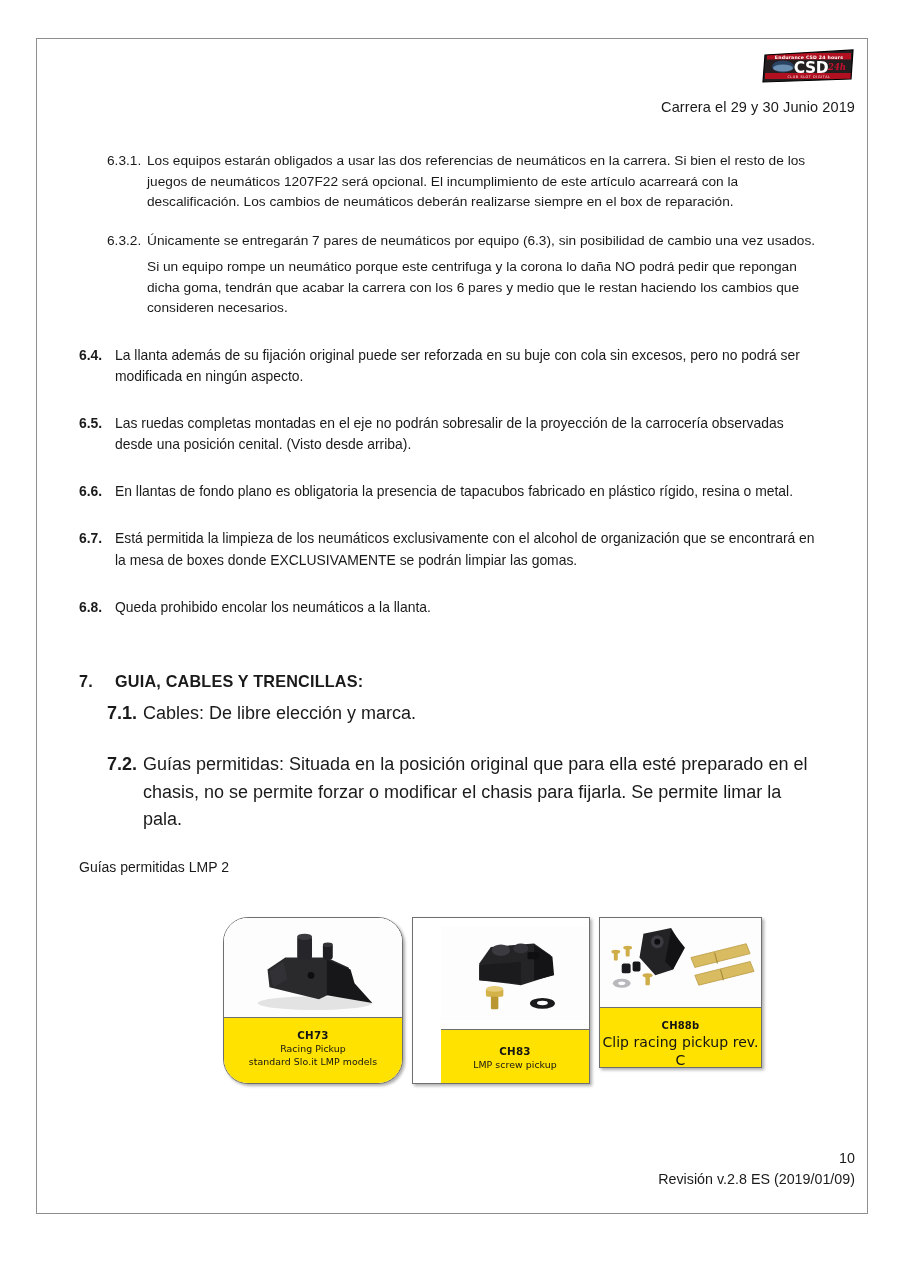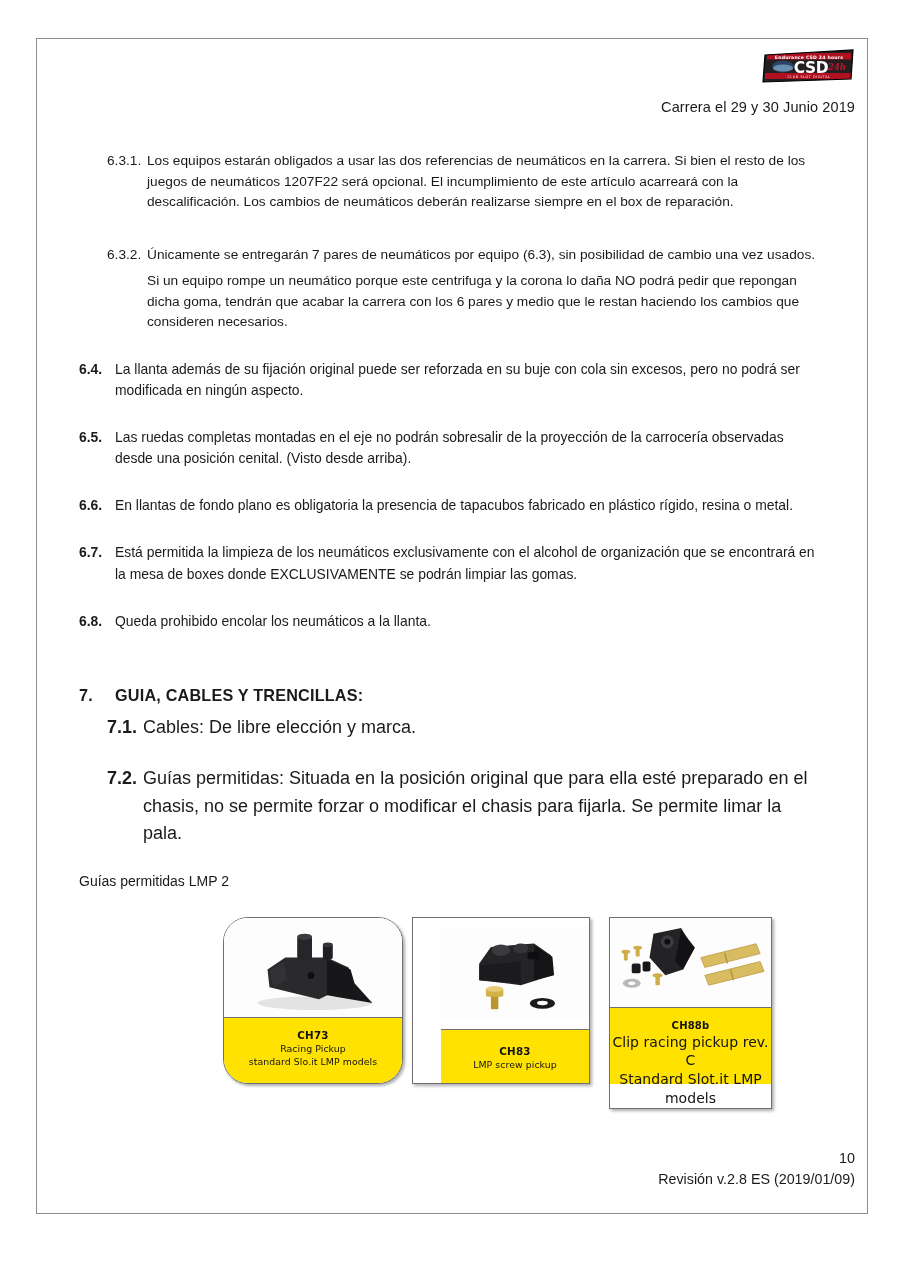--- a/index.html
+++ b/index.html
@@ -66,21 +66,21 @@
     padding-left: 40px;
     font-size: 13.7px;
     line-height: 1.50;
     text-align: left;
   }
   .sub-item .num {
     position: absolute;
     left: 0;
     top: 0;
   }
-  .sub-item.gap { margin-top: 32px; }
+  .sub-item.gap { margin-top: 18px; }
 
   .sub-note {
     margin: 6px 46px 0 110px;
     font-size: 13.7px;
     line-height: 1.50;
   }
 
   .clause {
     position: relative;
     margin: 26px 44px 0 42px;
@@ -142,21 +142,21 @@
     position: absolute;
     top: 0;
     box-sizing: border-box;
     background: #ffffff;
     border: 1px solid #6f6f6f;
     box-shadow: 2px 2px 3px rgba(0,0,0,.32);
     overflow: hidden;
   }
   .card-1 { left: 0;    width: 180px; height: 167px; border-radius: 25px; }
   .card-2 { left: 189px; width: 178px; height: 167px; padding-left: 28px; }
-  .card-3 { left: 386px; width: 163px; height: 192px; }
+  .card-3 { left: 376px; width: 163px; height: 151px; }
 
   .card .photo {
     position: relative;
     width: 100%;
     background: #ffffff;
     border-bottom: 1px solid #6f6f6f;
     box-sizing: border-box;
     overflow: hidden;
   }
   .card-1 .photo { height: 100px; }

